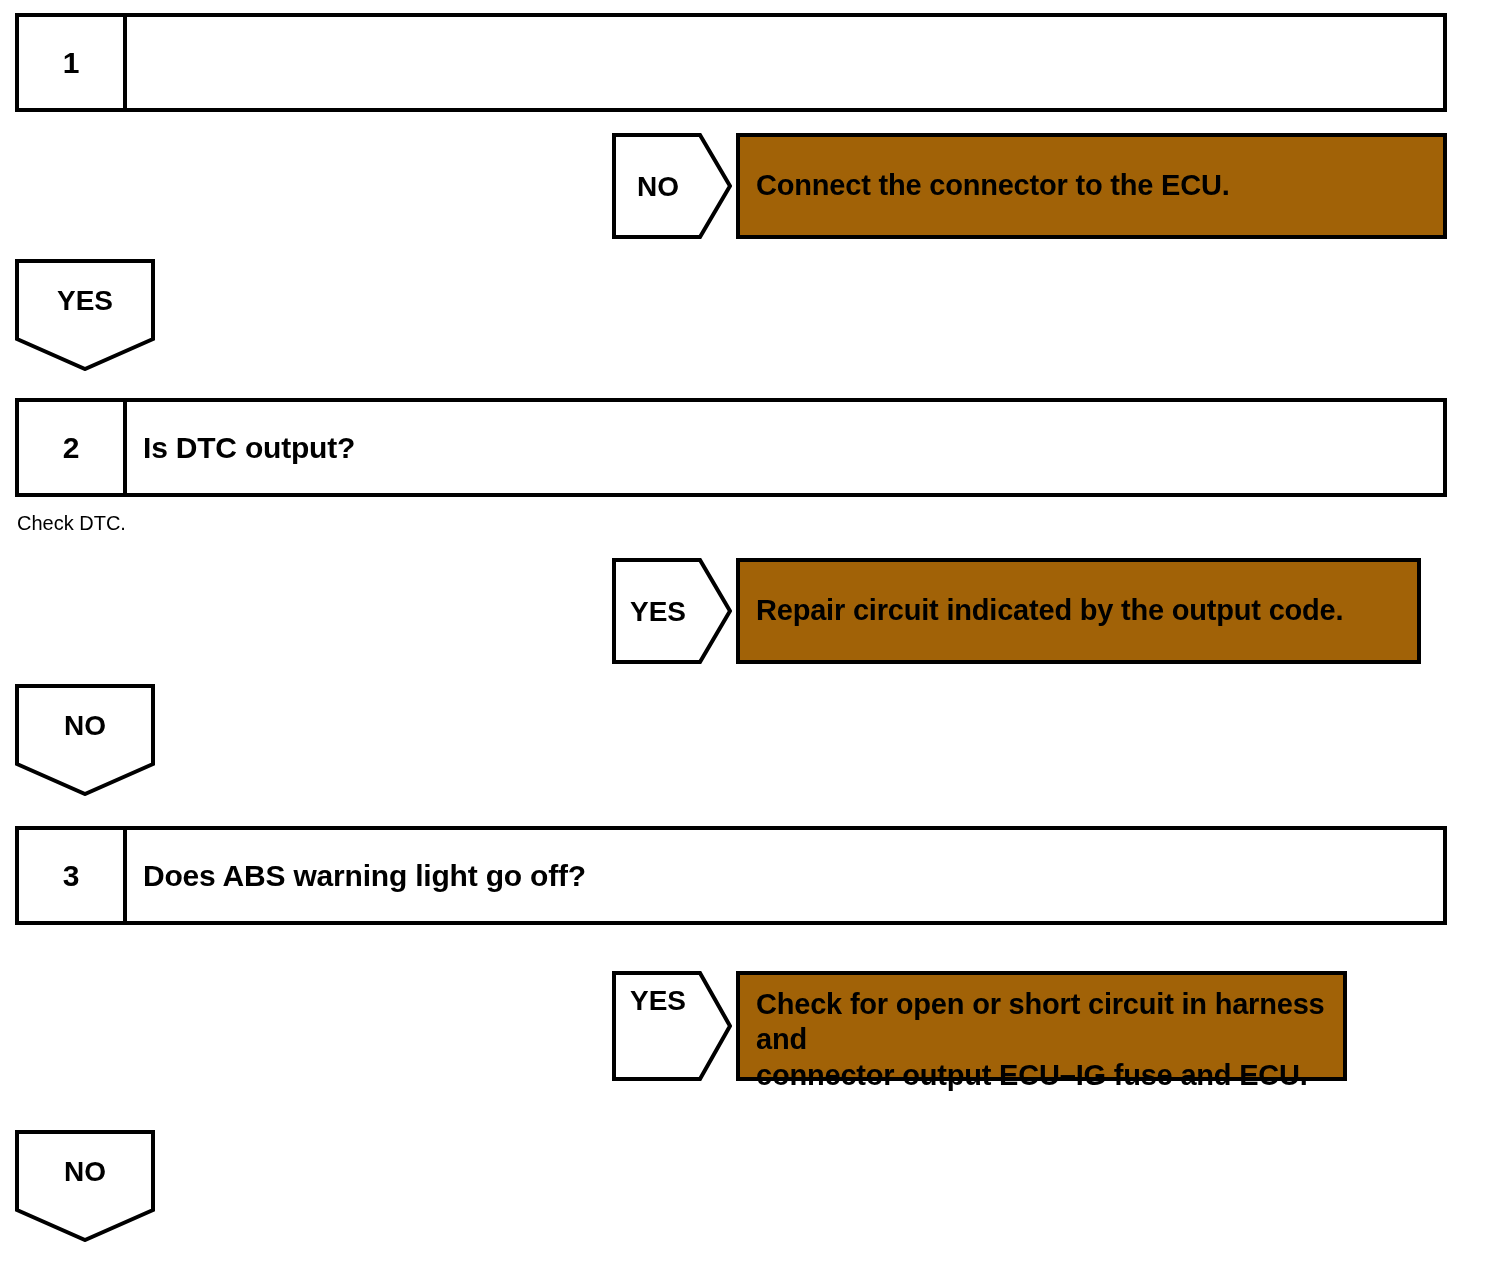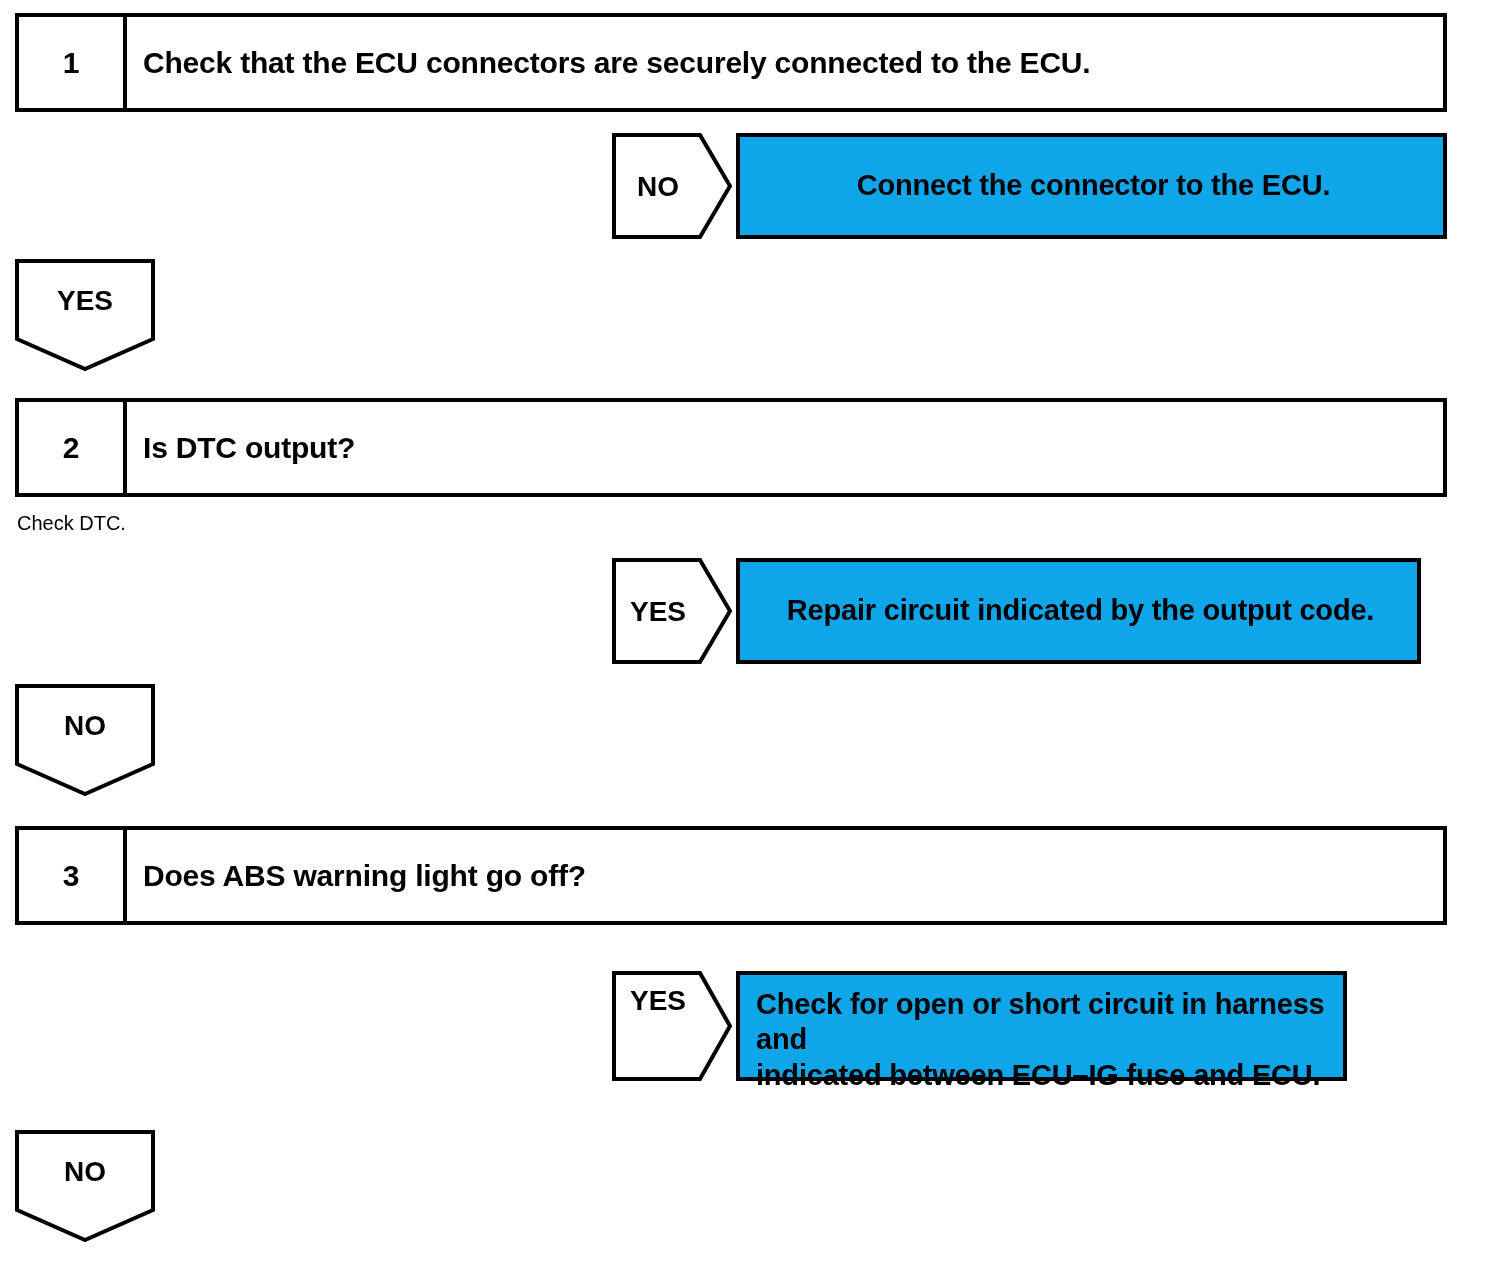--- a/index.html
+++ b/index.html
@@ -86,24 +86,23 @@
     letter-spacing: 0px;
   }
   .answer-right.mid .lbl { top: 38px; }
   .answer-right.high .lbl { top: 14px; }
 
   
   .result-box {
     position: absolute;
     box-sizing: border-box;
     border: 4px solid #000000;
-    background: #0ea5e9;
+    background: #a16207;
     display: flex;
     align-items: center;
-    justify-content: center;
   }
   .result-box.top-align { align-items: flex-start; }
   .result-text {
     padding-left: 16px;
     padding-right: 12px;
     font-weight: bold;
     font-size: 29px;
     font-stretch: condensed;
     line-height: 1.22;
     letter-spacing: -0.2px;
@@ -132,21 +131,20 @@
     font-size: 28px;
   }
 </style>
 </head>
 <body>
 
 <div class="canvas">
 
   <div class="step-row" style="left:15px; top:13px; width:1432px; height:99px;">
     <div class="step-num">1</div>
-    <div class="step-text">Check that the ECU connectors are securely connected to the ECU.</div>
   </div>
 
   <div class="answer-right mid" style="left:612px; top:133px;">
     <svg width="120" height="106" viewBox="0 0 120 106">
       <polygon points="2,2 88,2 118,53 88,104 2,104" fill="#ffffff" stroke="#000000" stroke-width="4" stroke-linejoin="miter"></polygon>
     </svg>
     <div class="lbl">NO</div>
   </div>
 
   <div class="result-box" style="left:736px; top:133px; width:711px; height:106px;">
@@ -193,21 +191,21 @@
   <div class="answer-right high" style="left:612px; top:971px;">
     <svg width="120" height="110" viewBox="0 0 120 110">
       <polygon points="2,2 88,2 118,55 88,108 2,108" fill="#ffffff" stroke="#000000" stroke-width="4" stroke-linejoin="miter"></polygon>
     </svg>
     <div class="lbl">YES</div>
   </div>
 
   <div class="result-box top-align" style="left:736px; top:971px; width:611px; height:110px;">
     <div class="result-text">
       <div>Check for open or short circuit in harness and</div>
-      <div>indicated between ECU–IG fuse and ECU.</div>
+      <div>connector output ECU–IG fuse and ECU.</div>
     </div>
   </div>
 
   <div class="answer-down" style="left:15px; top:1130px;">
     <svg width="140" height="112" viewBox="0 0 140 112">
       <polygon points="2,2 138,2 138,80 70,110 2,80" fill="#ffffff" stroke="#000000" stroke-width="4" stroke-linejoin="miter"></polygon>
     </svg>
     <div class="lbl">NO</div>
   </div>
 

